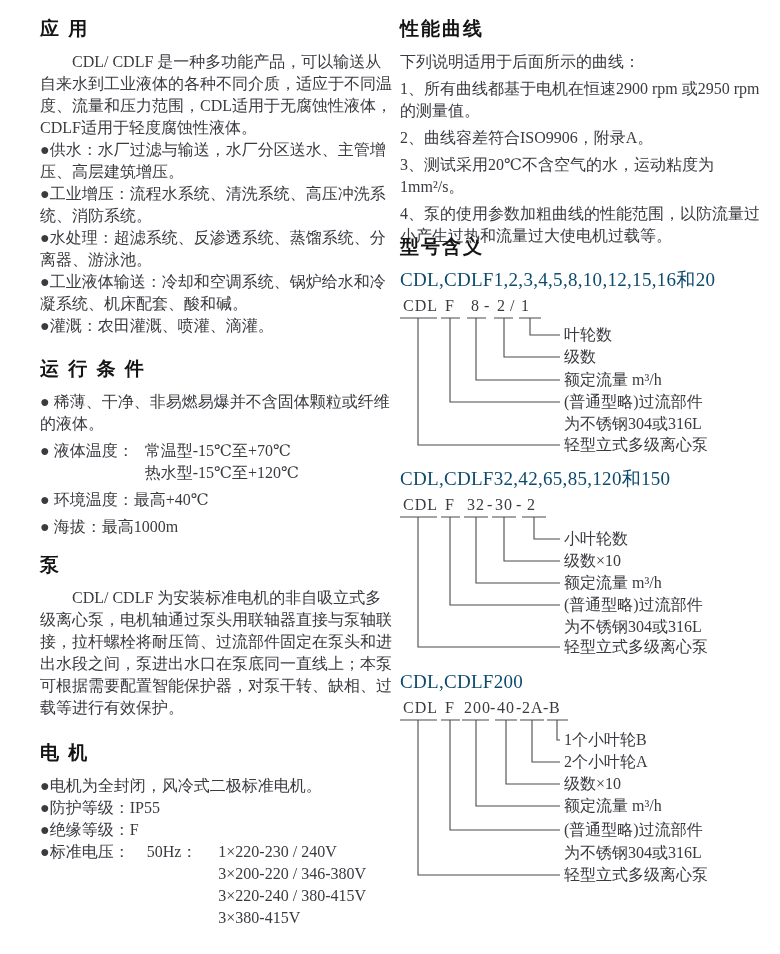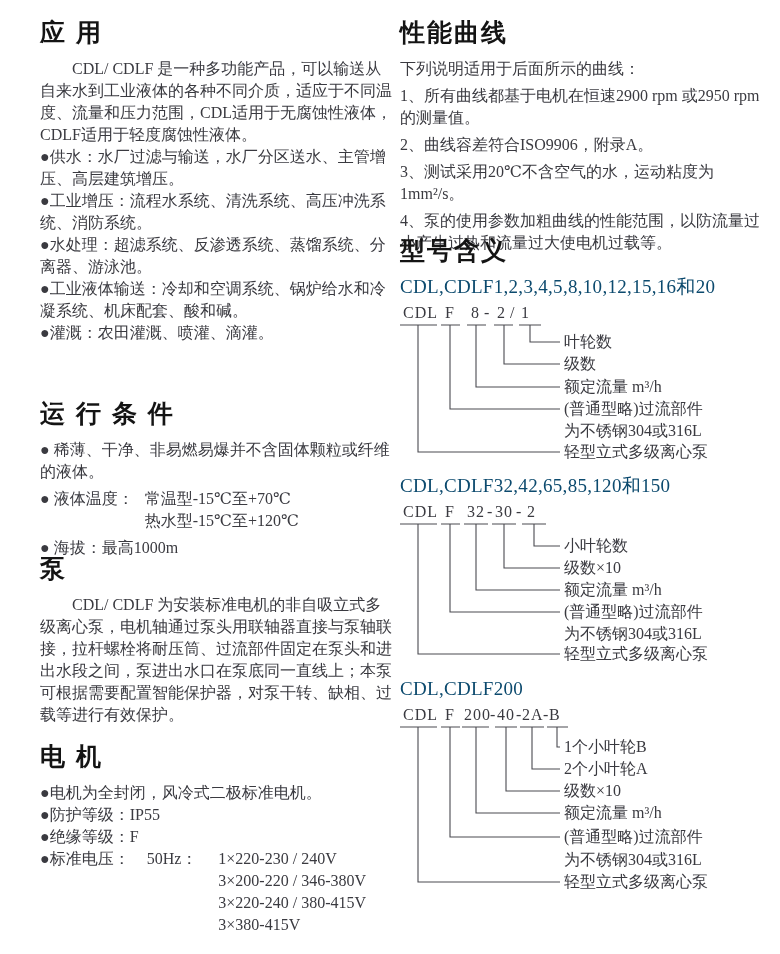--- a/index.html
+++ b/index.html
@@ -5,28 +5,28 @@
   html,body{margin:0;padding:0;}
   body{
     width:780px;height:954px;background:#ffffff;position:relative;overflow:hidden;
     font-family:"Liberation Serif","DejaVu Serif",serif;color:#3a3a40;
   }
   .col{position:absolute;top:0;height:954px;}
   .col-left{left:40px;width:352px;}
   .col-right{left:400px;width:368px;}
   section{position:absolute;left:0;right:0;}
   #sec-application{top:16px;}
-  #sec-operating{top:356px;margin-top:41px;}
+  #sec-operating{top:356px;}
   #sec-pump{top:552px;}
   #sec-motor{top:740px;}
   #sec-curves{top:16px;}
   #sec-models{top:234px;}
   h2{
     font-family:"Liberation Sans","DejaVu Sans",sans-serif;
-    font-size:25px;font-weight:bold;color:#141414;
+    font-size:19px;font-weight:bold;color:#141414;
     margin:0 0 9px 0;letter-spacing:2px;
   }
   p{margin:0;font-size:16px;line-height:22px;}
   .li{margin-bottom:5px;}
   .note{margin-bottom:5px;}
   .indent{text-indent:32px;}
   .kv-row{display:flex;font-size:16px;line-height:22px;margin-bottom:5px;align-items:flex-start;gap:11px;}
   .kv-label{white-space:nowrap;}
   .freq{margin:0 10px 0 6px;white-space:nowrap;}
   .kv-lines{display:flex;flex-direction:column;}
@@ -55,20 +55,21 @@
   <section id="sec-operating">
     <h2>运 行 条 件</h2>
     <p class="li">● 稀薄、干净、非易燃易爆并不含固体颗粒或纤维的液体。</p>
     <div class="kv-row">
       <span class="kv-label">● 液体温度：</span>
       <span class="kv-lines">
         <span>常温型-15℃至+70℃</span>
         <span>热水型-15℃至+120℃</span>
       </span>
     </div>
+    <p class="li">● 环境温度：最高+40℃</p>
     <p class="li">● 海拔：最高1000m</p>
   </section>
 
   <section id="sec-pump">
     <h2>泵</h2>
     <p class="indent">CDL/ CDLF 为安装标准电机的非自吸立式多级离心泵，电机轴通过泵头用联轴器直接与泵轴联接，拉杆螺栓将耐压筒、过流部件固定在泵头和进出水段之间，泵进出水口在泵底同一直线上；本泵可根据需要配置智能保护器，对泵干转、缺相、过载等进行有效保护。</p>
   </section>
 
   <section id="sec-motor">
     <h2>电 机</h2>

